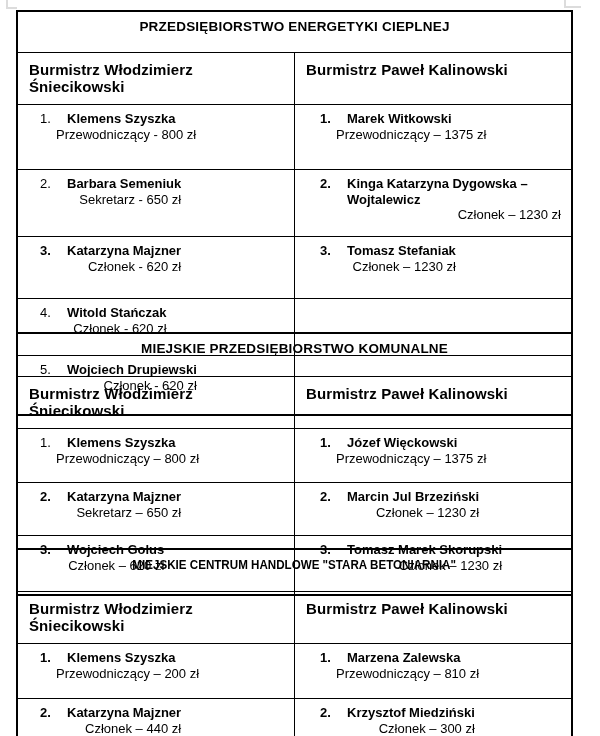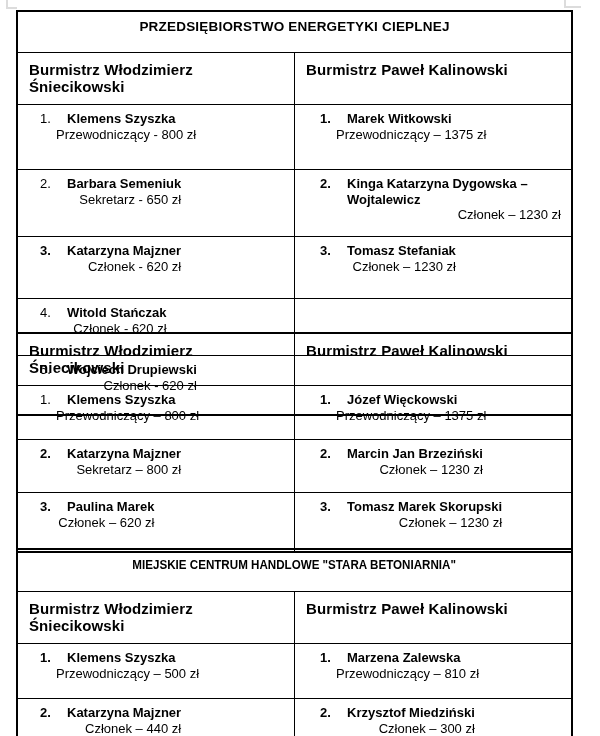--- a/index.html
+++ b/index.html
@@ -153,20 +153,23 @@
     </tr>
   </tbody>
     </table>
 
   <table class="board t2">
     <colgroup>
         <col>
         <col>
       </colgroup>
     <tbody>
+        <tr class="r0">
+      <td class="title" colspan="2">MIEJSKIE PRZEDSIĘBIORSTWO KOMUNALNE</td>
+    </tr>
     <tr class="rh">
       <td class="colhead">Burmistrz Włodzimierz Śniecikowski</td>
       <td class="colhead">Burmistrz Paweł Kalinowski</td>
     </tr>
     <tr class="r1">
       <td class="cell cell-l">
             <div class="entry">
         <span class="num reg">1.</span>
         <span class="txt">
                 <span class="name">Klemens Szyszka</span>
@@ -183,40 +186,40 @@
               </span>
             </div>
           </td>
     </tr>
     <tr class="r2">
       <td class="cell cell-l">
             <div class="entry">
         <span class="num">2.</span>
         <span class="txt">
                 <span class="name">Katarzyna Majzner</span>
-        <span class="role">Sekretarz – 800 zł</span>
-              </span>
-            </div>
-          </td>
-      <td class="cell cell-r">
-            <div class="entry">
-        <span class="num">2.</span>
-        <span class="txt">
-                <span class="name">Marcin Jan Brzeziński</span>
+        <span class="role">Sekretarz – 650 zł</span>
+              </span>
+            </div>
+          </td>
+      <td class="cell cell-r">
+            <div class="entry">
+        <span class="num">2.</span>
+        <span class="txt">
+                <span class="name">Marcin Jul Brzeziński</span>
         <span class="role">Członek – 1230 zł</span>
               </span>
             </div>
           </td>
     </tr>
     <tr class="r3">
       <td class="cell cell-l">
             <div class="entry">
         <span class="num">3.</span>
         <span class="txt">
-                <span class="name">Paulina Marek</span>
+                <span class="name">Wojciech Golus</span>
         <span class="role">Członek – 620 zł</span>
               </span>
             </div>
           </td>
       <td class="cell cell-r">
             <div class="entry">
         <span class="num">3.</span>
         <span class="txt">
                 <span class="name">Tomasz Marek Skorupski</span>
         <span class="role">Członek – 1230 zł</span>
@@ -239,21 +242,21 @@
     <tr class="rh">
       <td class="colhead">Burmistrz Włodzimierz Śniecikowski</td>
       <td class="colhead">Burmistrz Paweł Kalinowski</td>
     </tr>
     <tr class="r1">
       <td class="cell cell-l">
             <div class="entry">
         <span class="num">1.</span>
         <span class="txt">
                 <span class="name">Klemens Szyszka</span>
-        <span class="role">Przewodniczący – 500 zł</span>
+        <span class="role">Przewodniczący – 200 zł</span>
               </span>
             </div>
           </td>
       <td class="cell cell-r">
             <div class="entry">
         <span class="num">1.</span>
         <span class="txt">
                 <span class="name">Marzena Zalewska</span>
         <span class="role">Przewodniczący – 810 zł</span>
               </span>

